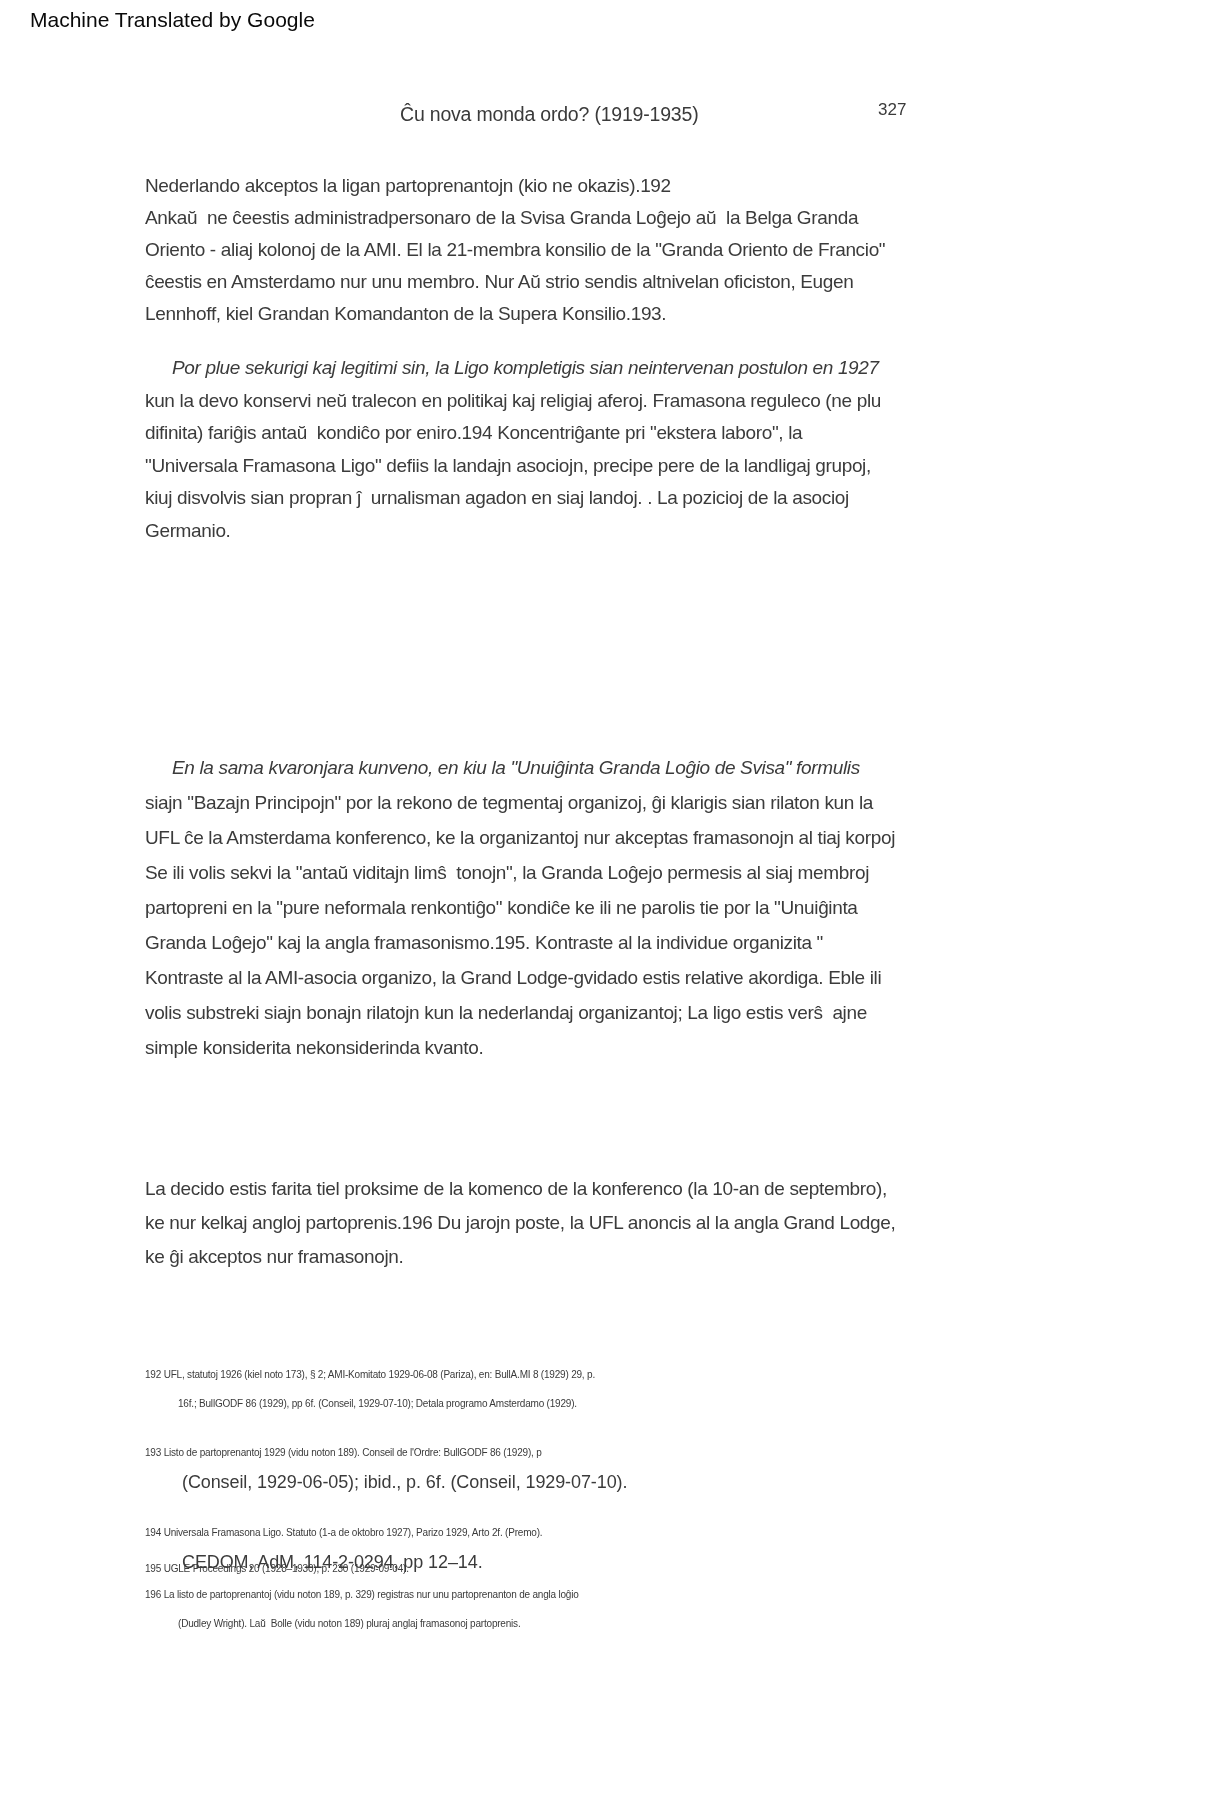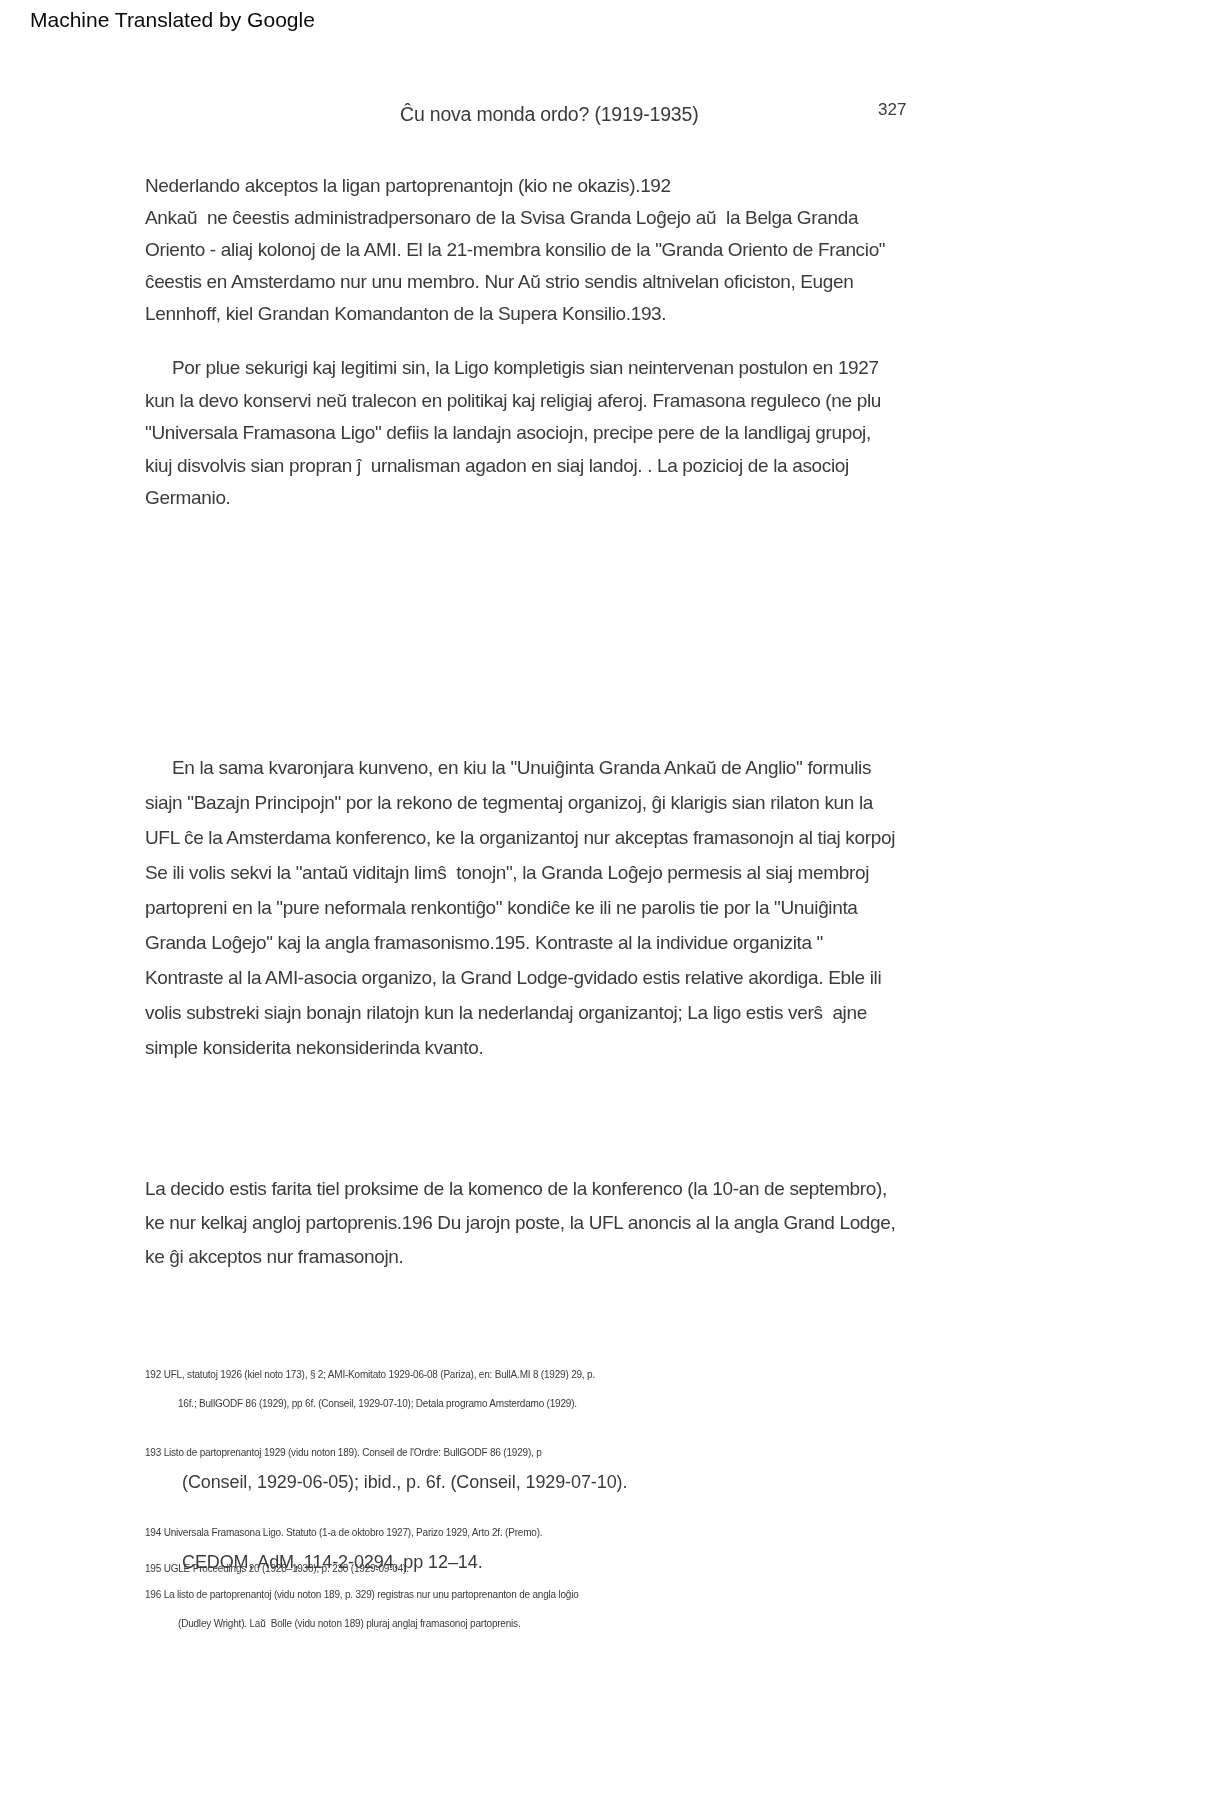--- a/index.html
+++ b/index.html
@@ -53,21 +53,21 @@
     color: #3b3b3b;
   }
   .p1 { top: 170px; }
   .p1 .line { line-height: 32px; }
   .p2 { top: 352px; }
   .p2 .line { line-height: 32.5px; }
   .p3 { top: 750px; }
   .p3 .line { line-height: 35px; }
   .p4 { top: 1172px; }
   .p4 .line { line-height: 34px; }
-  .indent-first .line:first-child { padding-left: 27px; }
+  .indent-first .line:first-child { padding-left: 27px; font-style: italic; }
   .footnote {
     position: absolute;
     left: 145px;
     width: 990px;
   }
   .footnote .fn-line {
     white-space: pre;
     font-size: 10px;
     letter-spacing: -0.2px;
     line-height: 29px;
@@ -101,27 +101,28 @@
       <div class="line">Nederlando akceptos la ligan partoprenantojn (kio ne okazis).192</div>
       <div class="line">Ankaŭ  ne ĉeestis administradpersonaro de la Svisa Granda Loĝejo aŭ  la Belga Granda</div>
       <div class="line">Oriento - aliaj kolonoj de la AMI. El la 21-membra konsilio de la "Granda Oriento de Francio"</div>
       <div class="line">ĉeestis en Amsterdamo nur unu membro. Nur Aŭ strio sendis altnivelan oficiston, Eugen</div>
       <div class="line">Lennhoff, kiel Grandan Komandanton de la Supera Konsilio.193.</div>
     </div>
 
   <div class="para p2 indent-first">
       <div class="line">Por plue sekurigi kaj legitimi sin, la Ligo kompletigis sian neintervenan postulon en 1927</div>
       <div class="line">kun la devo konservi neŭ tralecon en politikaj kaj religiaj aferoj. Framasona reguleco (ne plu</div>
+      <div class="line">difinita) fariĝis antaŭ  kondiĉo por eniro.194 Koncentriĝante pri "ekstera laboro", la</div>
       <div class="line">"Universala Framasona Ligo" defiis la landajn asociojn, precipe pere de la landligaj grupoj,</div>
       <div class="line">kiuj disvolvis sian propran ĵ  urnalisman agadon en siaj landoj. . La pozicioj de la asocioj</div>
       <div class="line">Germanio.</div>
     </div>
 
   <div class="para p3 indent-first">
-      <div class="line">En la sama kvaronjara kunveno, en kiu la "Unuiĝinta Granda Ankaŭ de Anglio" formulis</div>
+      <div class="line">En la sama kvaronjara kunveno, en kiu la "Unuiĝinta Granda Loĝio de Svisa" formulis</div>
       <div class="line">siajn "Bazajn Principojn" por la rekono de tegmentaj organizoj, ĝi klarigis sian rilaton kun la</div>
       <div class="line">UFL ĉe la Amsterdama konferenco, ke la organizantoj nur akceptas framasonojn al tiaj korpoj</div>
       <div class="line">Se ili volis sekvi la "antaŭ viditajn limŝ  tonojn", la Granda Loĝejo permesis al siaj membroj</div>
       <div class="line">partopreni en la "pure neformala renkontiĝo" kondiĉe ke ili ne parolis tie por la "Unuiĝinta</div>
       <div class="line">Granda Loĝejo" kaj la angla framasonismo.195. Kontraste al la individue organizita "</div>
       <div class="line">Kontraste al la AMI-asocia organizo, la Grand Lodge-gvidado estis relative akordiga. Eble ili</div>
       <div class="line">volis substreki siajn bonajn rilatojn kun la nederlandaj organizantoj; La ligo estis verŝ  ajne</div>
       <div class="line">simple konsiderita nekonsiderinda kvanto.</div>
     </div>
 

